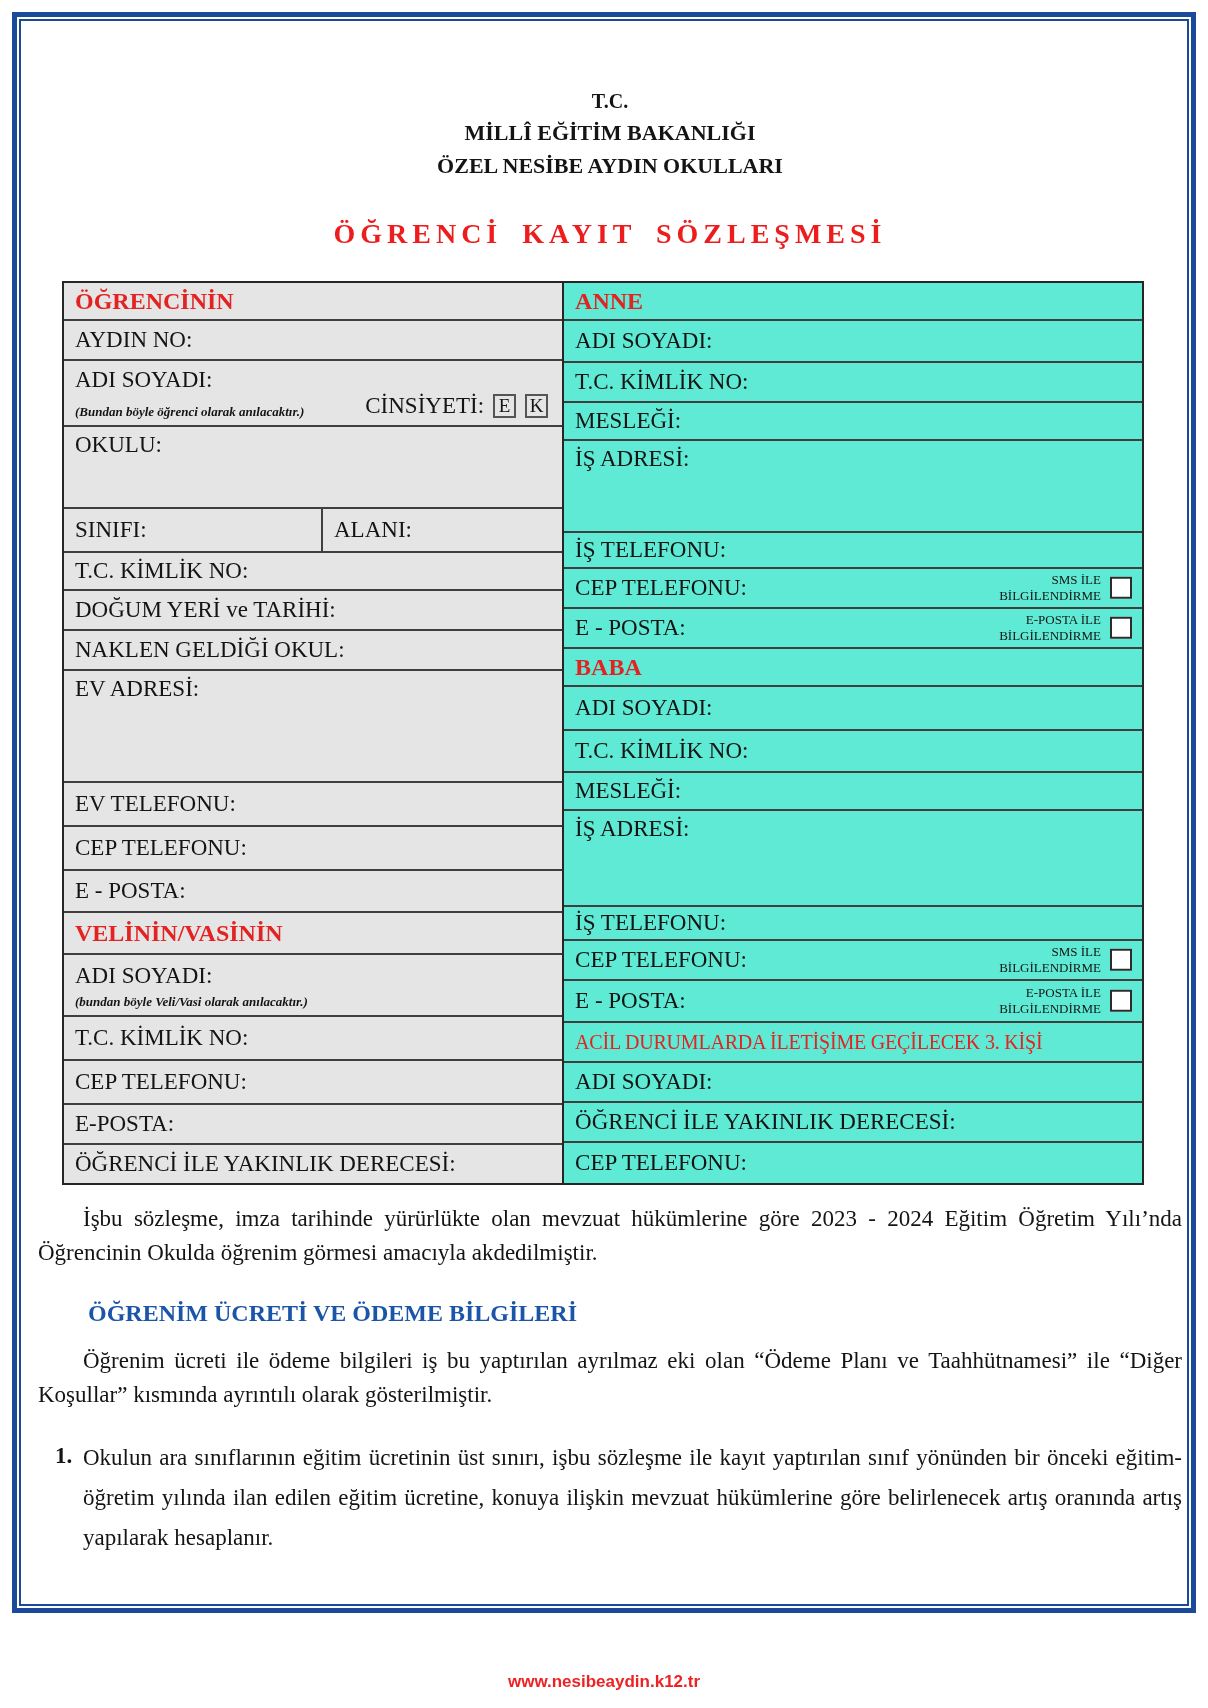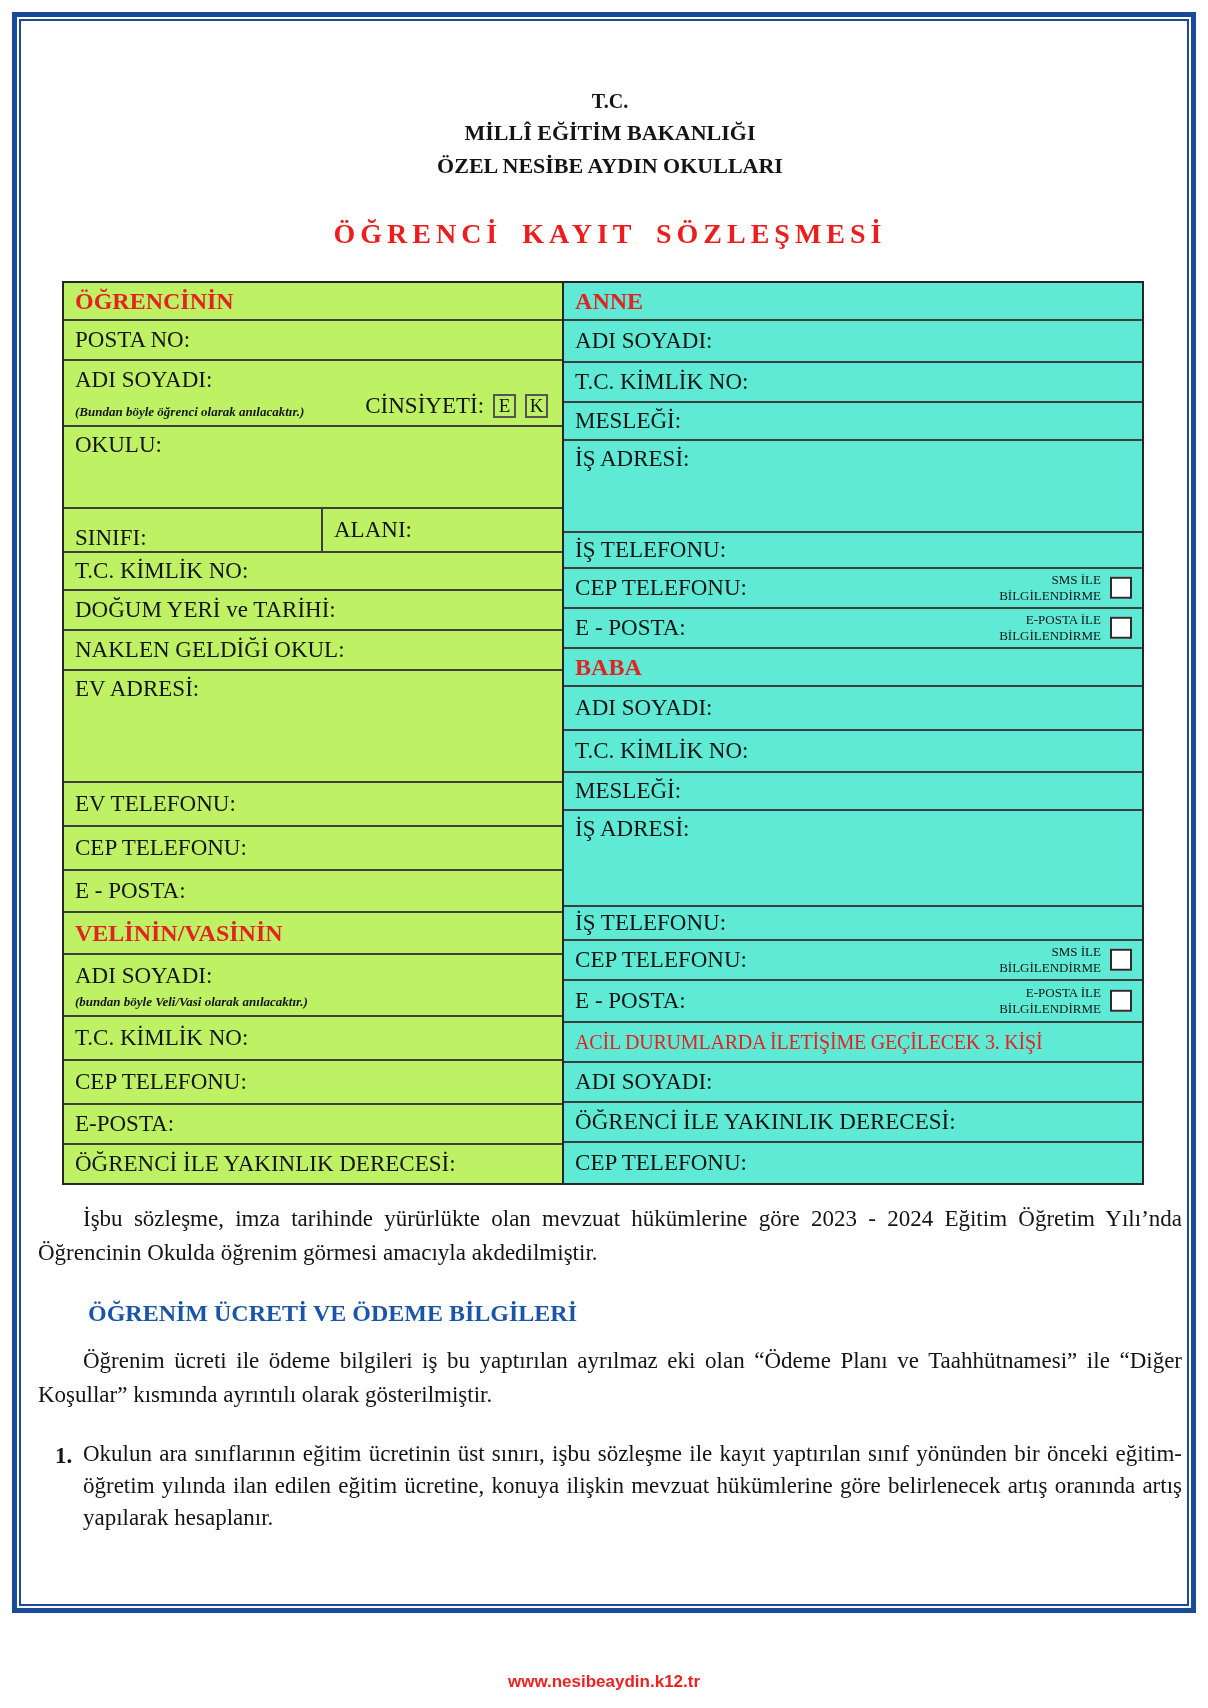--- a/index.html
+++ b/index.html
@@ -13,50 +13,50 @@
   
   .hdr{ text-align:center;margin-top:20px;line-height:1.5;}
   .hdr .l1{font-weight:bold;font-size:20px;}
   .hdr .l2,.hdr .l3{font-weight:bold;font-size:22px;}
   .doc-title{text-align:center;margin-top:36px;font-weight:bold;font-size:28px;
              letter-spacing:5px;word-spacing:8px;color:#ee1d1d;}
   
   .formtable{display:flex;margin:31px 0 0 45px;width:1082px;border:2px solid #262626;
              box-sizing:border-box;}
   .col{display:flex;flex-direction:column;box-sizing:border-box;}
-  .col-left{width:501px;background:#bef264;border-right:2px solid #262626;}
+  .col-left{width:501px;background:#e5e5e5;border-right:2px solid #262626;}
   .col-right{width:579px;background:#5eead4;}
   .cell{box-sizing:border-box;border-bottom:2px solid #3f3f3f;padding:0 0 0 11px;
         display:flex;align-items:center;font-size:23px;position:relative;}
   .cell.last{border-bottom:none;}
   .cell.top{align-items:flex-start;padding-top:5px;}
   .sec{color:#e32222;font-weight:bold;font-size:24px;}
   .sec-sm{color:#e32222;font-weight:normal;font-size:20px;letter-spacing:-0.2px;}
   .note{font-size:13px;font-style:italic;font-weight:bold;line-height:1.1;}
   .adicell{display:block;padding-top:6px;}
   .adicell .row1{display:block;}
   .gender{position:absolute;right:14px;top:32px;display:flex;align-items:center;gap:9px;font-size:23px;}
   .gbox{width:23px;height:24px;border:2px solid #555;display:flex;align-items:center;
         justify-content:center;font-size:19px;background:transparent;box-sizing:border-box;}
   .adicell .note{position:absolute;left:11px;bottom:6px;}
   .split{padding:0;}
   .split .p1{width:259px;border-right:2px solid #3f3f3f;align-self:stretch;display:flex;
-             align-items:flex-end;padding-left:11px;box-sizing:border-box;}
+             align-items:center;padding-left:11px;box-sizing:border-box;}
   .split .p2{flex:1;display:flex;align-items:center;padding-left:11px;}
   .notify{position:absolute;right:10px;top:50%;transform:translateY(-50%);
           display:flex;align-items:center;gap:9px;}
   .notify .ntxt{font-size:13px;font-weight:normal;line-height:1.25;text-align:right;}
   .chk{width:22px;height:22px;border:2px solid #2c2c2c;background:#ffffff;box-sizing:border-box;}
   
   .para{margin:17px 21px 0 21px;font-size:23px;line-height:34px;text-align:justify;}
   .indent{text-indent:45px;}
   .bluehead{margin:30px 21px 0 71px;color:#1b55a8;font-weight:bold;font-size:24px;}
   .lister{display:flex;margin:26px 21px 0 38px;}
   .lister .num{font-weight:bold;font-size:23px;line-height:36px;width:28px;flex:none;}
-  .lister .txt{font-size:23px;line-height:32px;text-align:justify;}
+  .lister .txt{font-size:23px;line-height:40px;text-align:justify;}
   .footer{position:absolute;left:0;right:0;top:1672px;text-align:center;
           font-family:"Liberation Sans","DejaVu Sans",sans-serif;
           font-weight:bold;font-size:17px;color:#ee2222;}
 </style>
 </head>
 <body>
 
 <div class="page">
   <div class="frame">
       <div class="frame-inner"></div>
@@ -70,21 +70,21 @@
     </div>
     <div class="doc-title">ÖĞRENCİ KAYIT SÖZLEŞMESİ</div>
 
     <div class="formtable">
 
       <div class="col col-left">
         <div class="cell" style="height:38px">
           <span class="sec">ÖĞRENCİNİN</span>
         </div>
         <div class="cell" style="height:40px">
-          <span>POSTA NO:</span>
+          <span>AYDIN NO:</span>
         </div>
         <div class="cell adicell" style="height:66px">
           <span class="row1">ADI SOYADI:</span>
           <span class="gender">
             <span>CİNSİYETİ:</span>
             <span class="gbox">E</span>
             <span class="gbox">K</span>
           </span>
           <span class="note">(Bundan böyle öğrenci olarak anılacaktır.)</span>
         </div>

